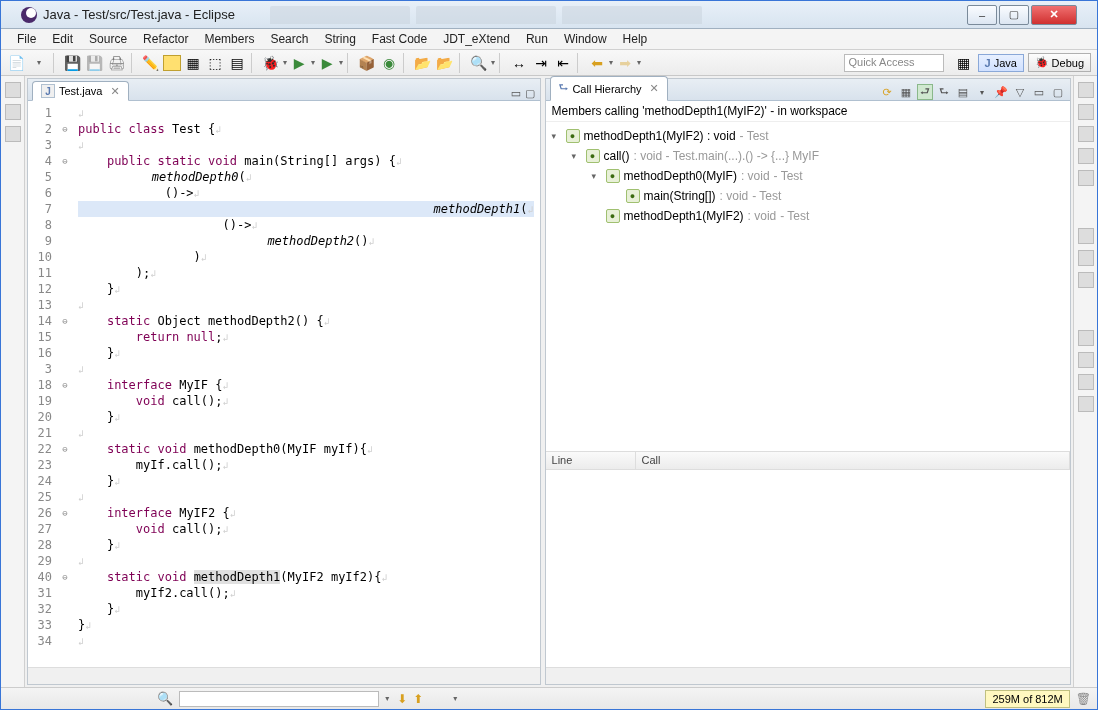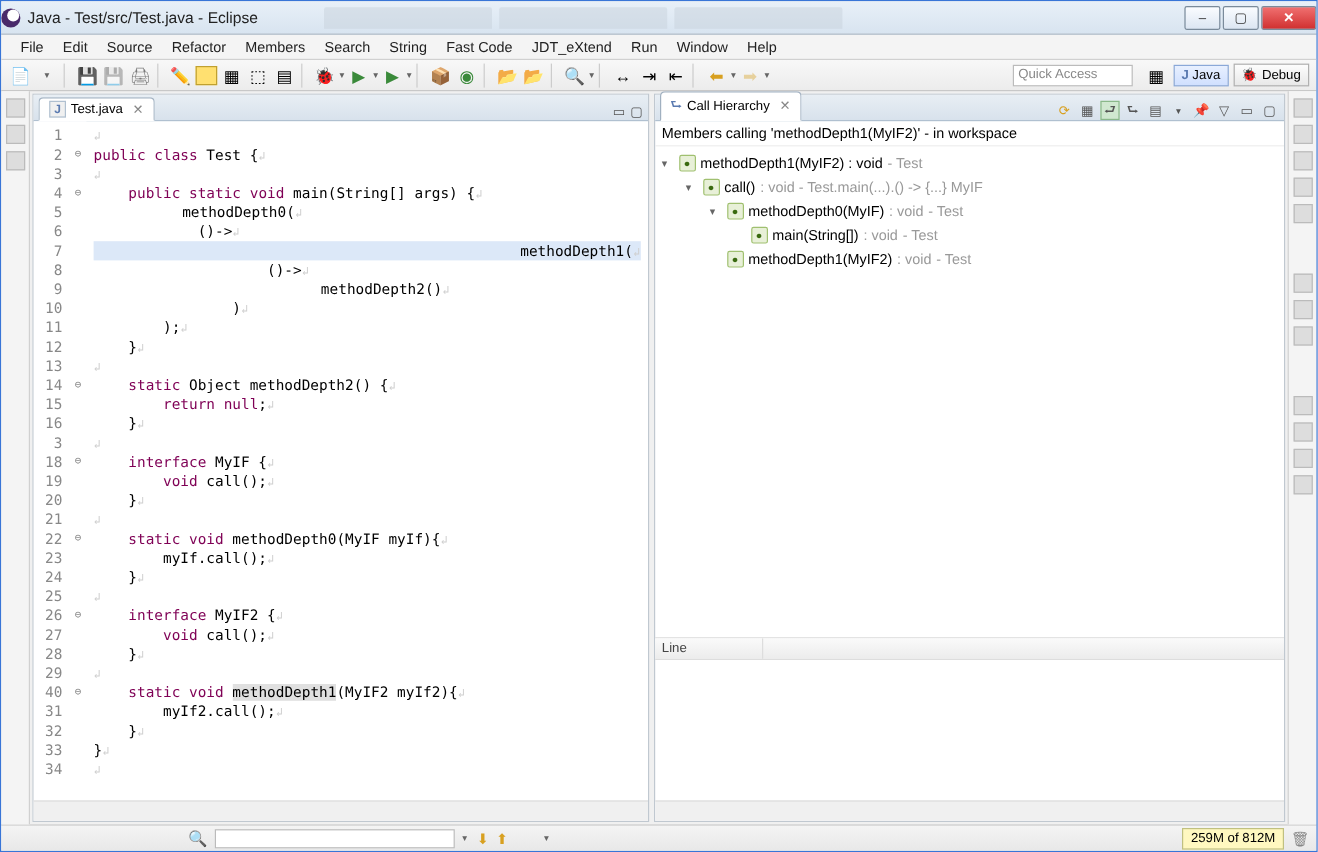--- a/index.html
+++ b/index.html
@@ -1,17 +1,17 @@
 <!DOCTYPE html>
 <html><head>
 <meta charset="utf-8">
 <style>
 * { box-sizing: border-box; margin: 0; padding: 0; }
 body { font-family: "Segoe UI", Tahoma, sans-serif; font-size: 12px; width: 1098px; height: 710px; overflow: hidden; background: #f0f0f0; border: 1px solid #3875d7; }
-.titlebar { height: 28px; background: linear-gradient(#e8f0f8, #d8e4f0); display: flex; align-items: center; padding: 0 0; border-bottom: 1px solid #a0b0c0; }
+.titlebar { height: 28px; background: linear-gradient(#e8f0f8, #d8e4f0); display: flex; align-items: center; padding: 0 20px; border-bottom: 1px solid #a0b0c0; }
 .titlebar .eclipse-icon { width: 16px; height: 16px; background: #4a2a6a; border-radius: 50%; margin-right: 6px; position: relative; }
 .titlebar .eclipse-icon::after { content:""; position:absolute; width:10px; height:10px; background:#fff; border-radius:50%; left:5px; top:1px; }
 .titlebar .title { flex: 1; color: #222; font-size: 13px; }
 .win-controls { display: flex; gap: 2px; }
 .win-btn { width: 30px; height: 20px; border: 1px solid #7a8a9a; background: linear-gradient(#fafcff,#dce6f2); display:flex; align-items:center; justify-content:center; font-size:11px; color:#333; border-radius:2px;}
 .win-btn.close { background: linear-gradient(#f07070,#d03030); color:#fff; font-weight:bold; width:46px;}
 .bg-tabs { position:absolute; left:270px; top:6px; display:flex; gap:6px; }
 .bg-tab { width:140px; height:18px; background:rgba(200,210,220,.5); border-radius:2px 2px 0 0; }
 .menubar { height: 21px; background: #f4f4f4; display:flex; align-items:flex-end; padding: 0 8px; border-bottom:1px solid #d0d0d0;}
 .menubar span { padding: 3px 8px; color:#222; cursor:default;}
@@ -36,33 +36,33 @@
 .tab-tools { margin-left:auto; display:flex; gap:4px; padding-right:4px; font-size:11px; color:#555;}
 .editor-body { flex:1; display:flex; overflow:auto; font-family:Consolas,Menlo,monospace; font-size:12px; line-height:16px;}
 .gutter { width:30px; text-align:right; color:#888; padding:4px 6px 4px 2px; user-select:none; background:#fff;}
 .gutter .ln { height:16px; }
 .fold-gutter { width:14px; background:#fff; padding-top:4px;}
 .fold-gutter .fg { height:16px; display:flex; align-items:center; justify-content:center; font-size:9px; color:#888;}
 .code { flex:1; padding:4px 6px; white-space:pre; position:relative;}
 .code .line { height:16px; }
 .hl { background:#dce8f8; display:inline-block; width:100%;text-align:right;}
 .kw { color:#7f0055; font-weight:normal;}
-.mth { padding-left:16px;}
+.mth { font-style:italic;padding-left:16px;}
 .ws { color:#d0d0d0; font-size:10px;}
 .hierarchy-tools { margin-left:auto; display:flex; gap:3px;}
 .hierarchy-tools span { width:16px; height:16px; display:flex; align-items:center; justify-content:center; font-size:11px; border:1px solid transparent;}
 .hierarchy-info { padding:3px 6px; font-size:12px; border-bottom:1px solid #eee;}
 .tree { flex:1; padding:4px 6px; font-size:12px; overflow:auto;}
 .tree-row { height:20px; display:flex; align-items:center; gap:4px;}
 .tree-row .expander { width:10px; color:#666; font-size:9px;}
 .tree-row .icon { width:14px; height:14px; display:inline-flex; align-items:center; justify-content:center; font-size:9px; border-radius:2px;}
 .ic-method { background:#e8f0d8; border:1px solid #a0c070; color:#3a6a10;}
 .ic-main { background:#e8f0d8; border:1px solid #a0c070; color:#3a6a10; position:relative;}
 .dim { color:#999;}
-.hierarchy-split { height:136px; border-top:1px solid #ddd; display:flex; flex-direction:column;}
+.hierarchy-split { height:216px; border-top:1px solid #ddd; display:flex; flex-direction:column;}
 .th-row { height:18px; display:flex; background:linear-gradient(#fafafa,#ececec); border-bottom:1px solid #ddd;}
 .th-row div { padding:2px 6px; border-right:1px solid #ddd; font-size:11px; color:#444;}
 .th-row .c1 { width:90px;} .th-row .c2 { flex:1;}
 .hscroll { height:17px; background:#f0f0f0; border-top:1px solid #ddd;}
 .statusbar { height:22px; background:linear-gradient(#f4f4f4,#e8e8e8); display:flex; align-items:center; padding:0 6px; border-top:1px solid #ccc;}
 .statusbar .search-icon { color:#e8a030; margin:0 6px 0 150px; font-size:13px;}
 .statusbar .search-box { width:200px; height:16px; border:1px solid #bbb;}
 .statusbar .arrows { margin-left:8px; display:flex; gap:6px; color:#d8a020;}
 .statusbar .mem { margin-left:auto; background:#fff8c0; border:1px solid #c0c080; padding:2px 6px; font-size:11px;text-align:center;}
 .statusbar .trash { margin-left:6px; color:#888;}
@@ -303,20 +303,21 @@
             <span class="expander"></span>
             <span class="icon ic-method">●</span>
             <span>methodDepth1(MyIF2)</span>
             <span class="dim"> : void</span>
             <span class="dim"> - Test</span>
           </div>
         </div>
       <div class="hierarchy-split">
         <div class="th-row">
           <div class="c1">Line</div>
+          <div class="c2">Call</div>
         </div>
         <div style="flex:1"></div>
       </div>
       <div class="hscroll"></div>
     </div>
   </div>
 
   <div class="right-strip">
     <div class="strip-icon"></div>
     <div class="strip-icon"></div>

